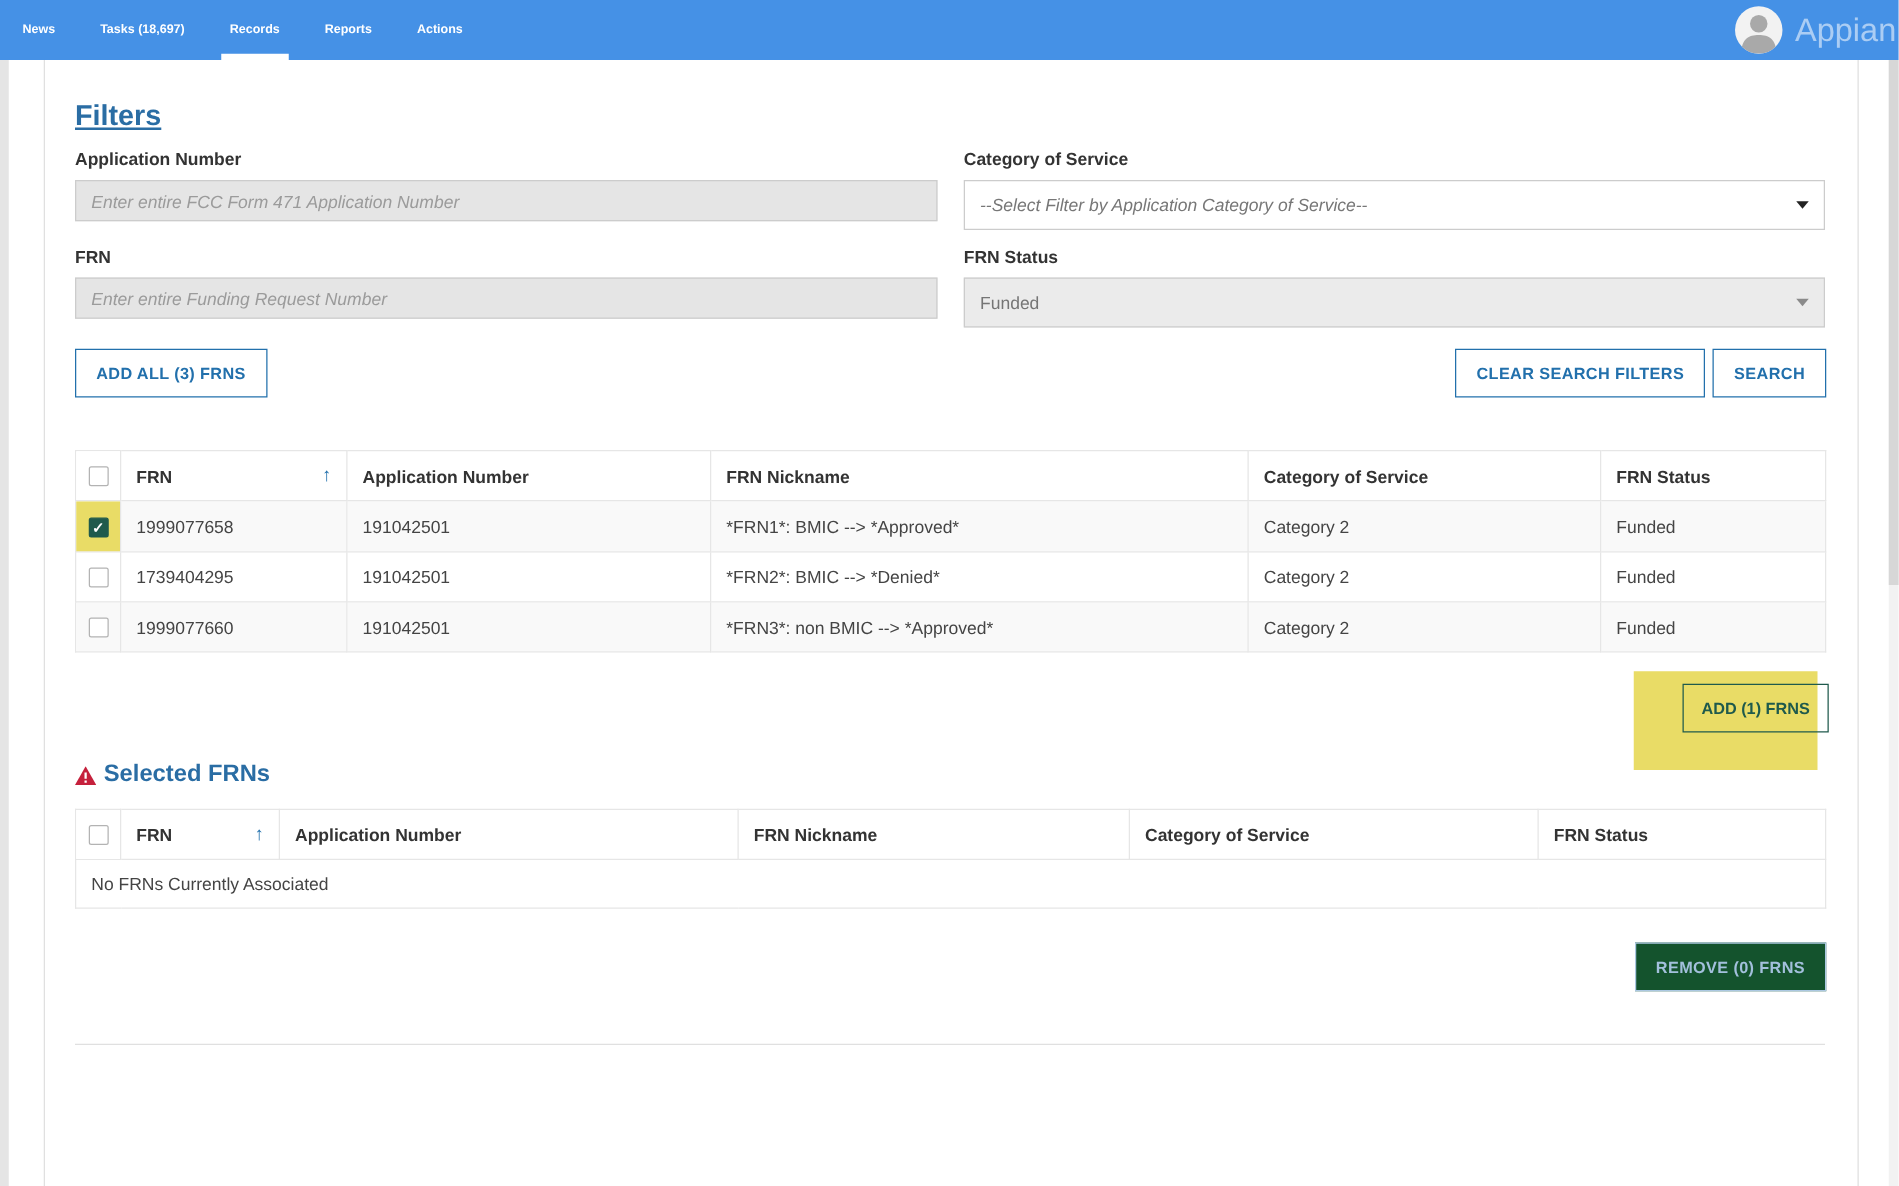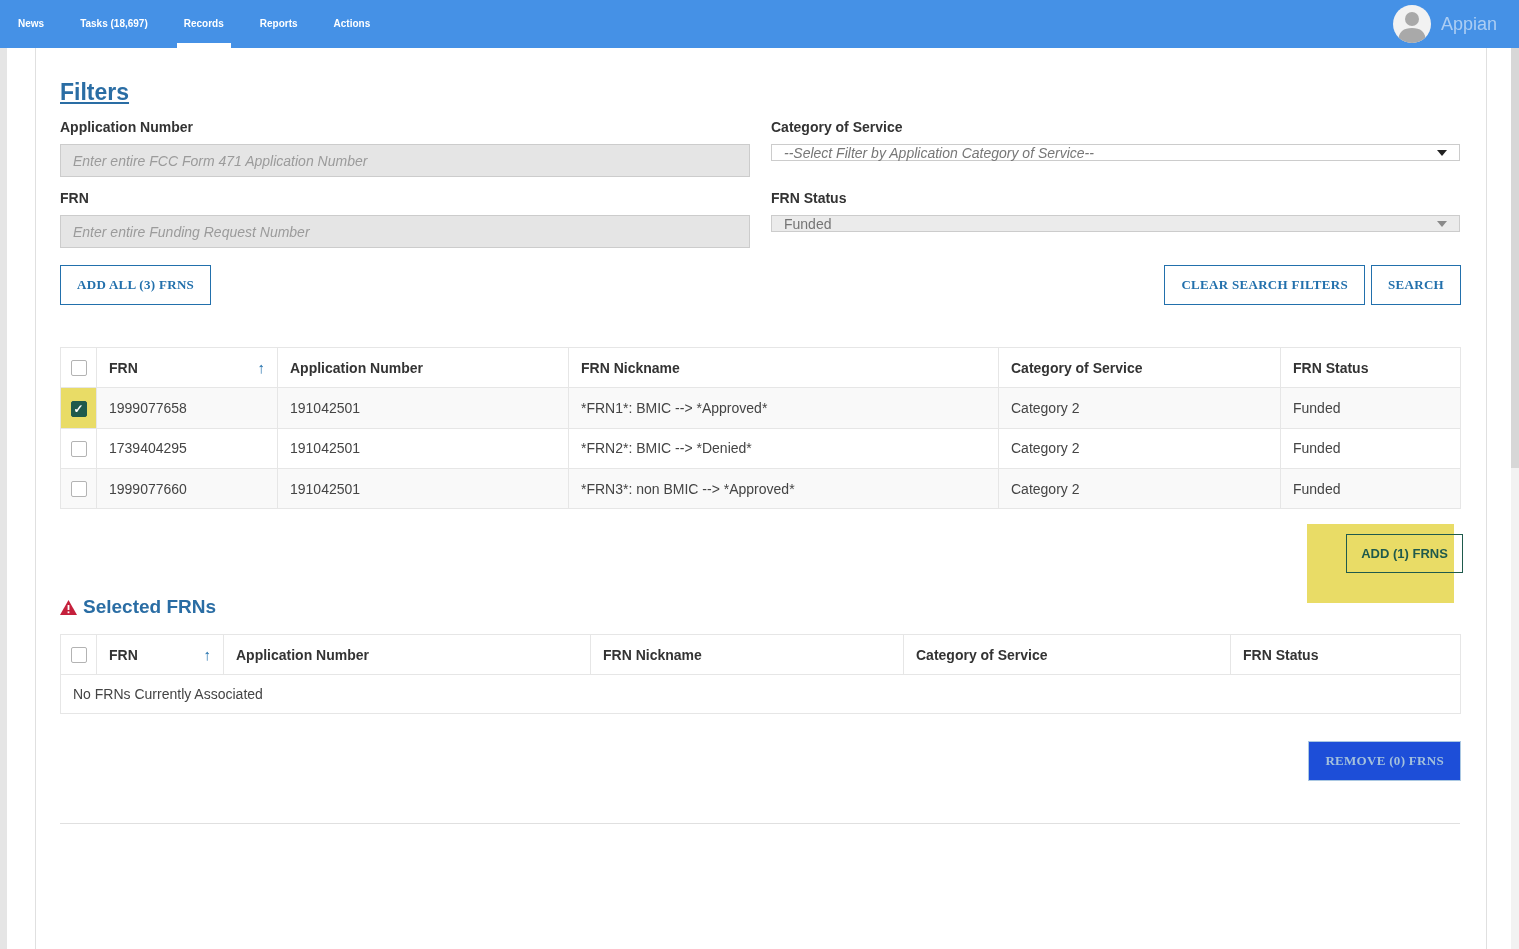--- a/index.html
+++ b/index.html
@@ -18,21 +18,21 @@
     padding:0 18px; position:relative; cursor:pointer; white-space:nowrap;
   }
   .nav-item.active::after {
     content:""; position:absolute; left:11px; right:11px; bottom:0; height:5px; background:#fff;
   }
   .nav-spacer { flex:1; }
   .avatar {
     width:38px; height:38px; border-radius:50%; background:#f2f2f2;
     margin:5px 10px 0 0; overflow:hidden; position:relative; cursor:pointer;
   }
-  .brand { color:rgba(255,255,255,0.55); font-size:18px; line-height:48px; padding-right:22px; }
+  .brand { color:rgba(255,255,255,0.55); font-size:26px; line-height:48px; padding-right:2px; }
   
   .left-gutter { position:absolute; left:0; top:48px; width:7px; bottom:0; background:#e5e5e5; }
   .scrollbar { position:absolute; right:0; top:48px; width:8px; bottom:0; background:#f2f2f2; }
   .scrollbar .thumb { position:absolute; top:0; left:0; right:0; height:420px; background:#d7d7d7; }
   .card {
     position:absolute; left:35px; top:48px; width:1452px; bottom:0;
     background:#fff; border-left:1px solid #e0e0e0; border-right:1px solid #e0e0e0;
     padding:0 25px 0 24px;
   }
   
@@ -42,35 +42,35 @@
     column-gap:21px; row-gap:13px;
   }
   .field-label { font-size:14px; font-weight:bold; color:#333; margin-bottom:9px; }
   .text-input {
     width:100%; height:33px; border:1px solid #cccccc; background:#e5e5e5;
     font-family:"Liberation Sans", sans-serif; font-size:14px; font-style:italic;
     color:#333; padding:0 12px;
   }
   .text-input::placeholder { color:#9b9b9b; font-style:italic; opacity:1; }
   .select-box {
-    height:17px; border:1px solid #cccccc; background:#fff; display:flex;
+    height:40px; border:1px solid #cccccc; background:#fff; display:flex;
     align-items:center; padding:0 12px; font-size:14px; cursor:pointer;
   }
   .select-box .sel-text { flex:1; font-style:italic; color:#777; }
   .caret { width:0; height:0; border-left:5px solid transparent; border-right:5px solid transparent; border-top:6px solid #222; }
   .select-box.disabled { background:#ebebeb; cursor:default; }
   .select-box.disabled .sel-text { font-style:normal; color:#757575; }
   .select-box.disabled .caret { border-top-color:#8a8a8a; }
   
   .btn {
     display:inline-block; background:#fff; border:1px solid #2270ac; color:#2270ac;
-    font-family:Liberation Serif, serif; font-size:13px; font-weight:bold;
+    font-family:Liberation Sans, sans-serif; font-size:13px; font-weight:bold;
     padding:11px 16px; letter-spacing:0.3px; cursor:pointer; white-space:nowrap;
   }
-  .btn.disabled { background:#1d4ed8; border-color:#abc8e2; color:#a3c0dc; cursor:default; }
+  .btn.disabled { background:#14532d; border-color:#abc8e2; color:#a3c0dc; cursor:default; }
   .filter-actions { margin-top:17px; display:flex; align-items:flex-start; }
   .filter-actions .gap { flex:1; }
   .filter-actions .btn + .btn { margin-left:6px; }
   
   table.grid { border-collapse:collapse; width:1400px; table-layout:fixed; }
   table.grid th, table.grid td {
     border:1px solid #e6e6e6; font-size:14px; color:#444; text-align:left;
     padding:11px 12px; overflow:hidden; white-space:nowrap;
   }
   table.grid { border:1px solid #d9d9d9; }

